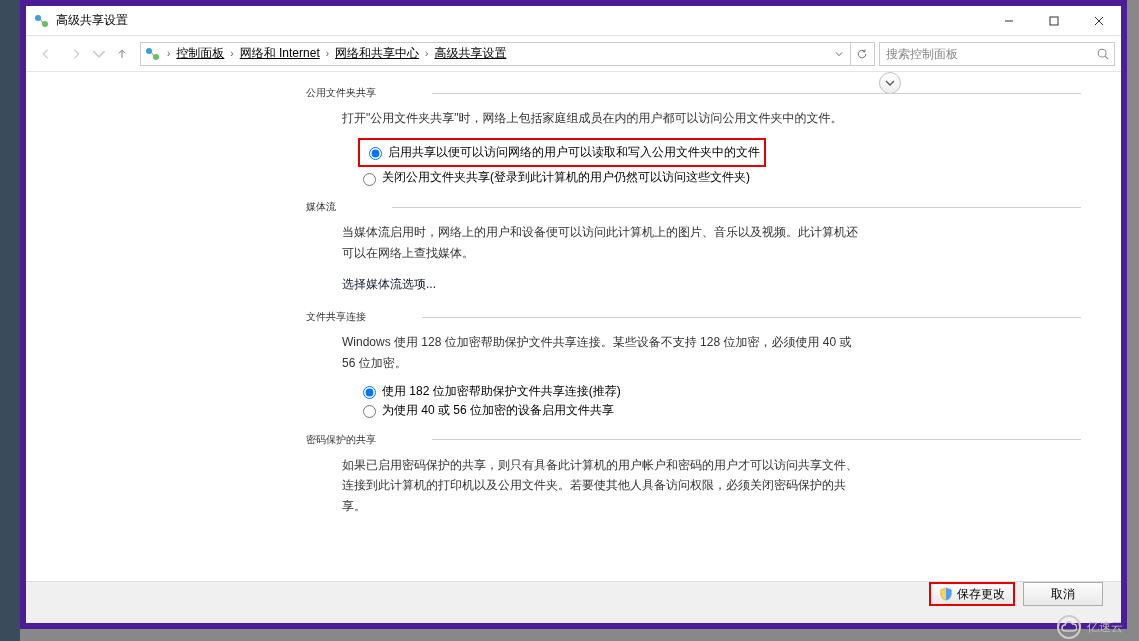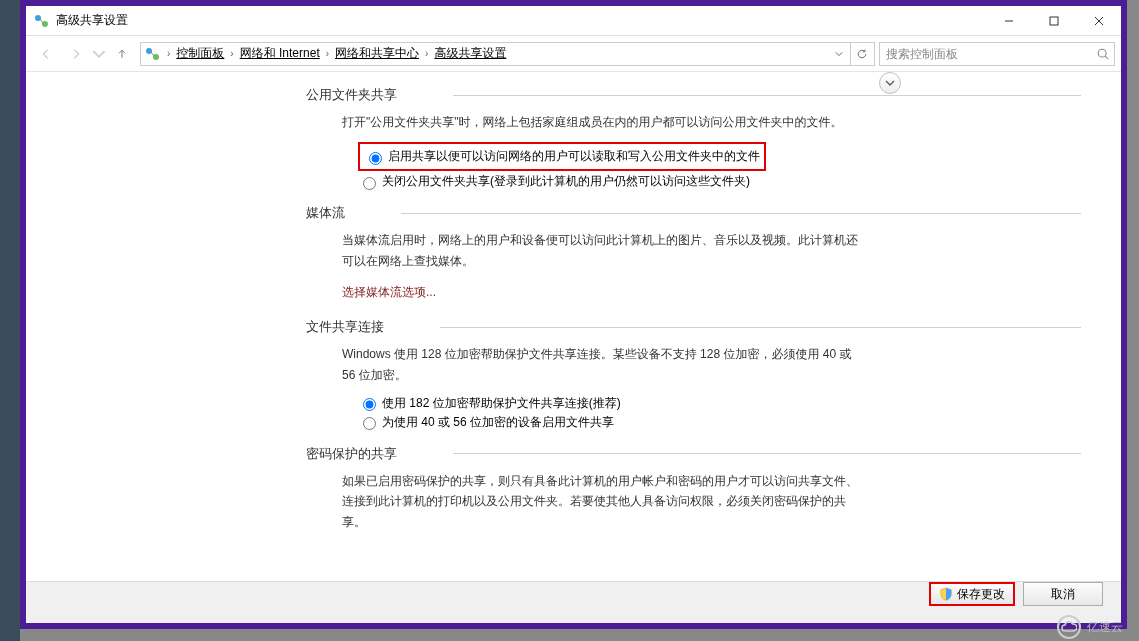--- a/index.html
+++ b/index.html
@@ -127,21 +127,21 @@
     right: 220px;
     top: 0;
     width: 22px; height: 22px;
     border: 1px solid #c0c0c0;
     border-radius: 50%;
     display: flex; align-items: center; justify-content: center;
     background: linear-gradient(#fff,#eee);
     cursor: pointer;
   }
   .section-title {
-    font-size: 13px;
+    font-size: 10px;
     color: #333;
     margin: 14px 0 6px 0;
     position: relative;
     display: flex;
     align-items: center;
     gap: 48px;
   }
   .section-title .line {
     flex: 1;
     height: 1px;
@@ -163,24 +163,24 @@
   }
   .radio-row input[type=radio] { margin-right: 6px; }
   .highlight-red {
     border: 2px solid #e30000;
     padding: 2px 4px;
     display: inline-flex;
     align-items: center;
   }
   .highlight-red-inner {
     display: inline-flex;
-    align-items: flex-end;
+    align-items: flex-start;
   }
   .link {
-    color: #7f1d1d;
+    color: #0f172a;
     cursor: pointer;
     margin-left: 36px;
     display: inline-block;
     padding: 3px 0;
   }
 
   
   .footer {
     height: 42px;
     border-top: 1px solid #dcdcdc;

